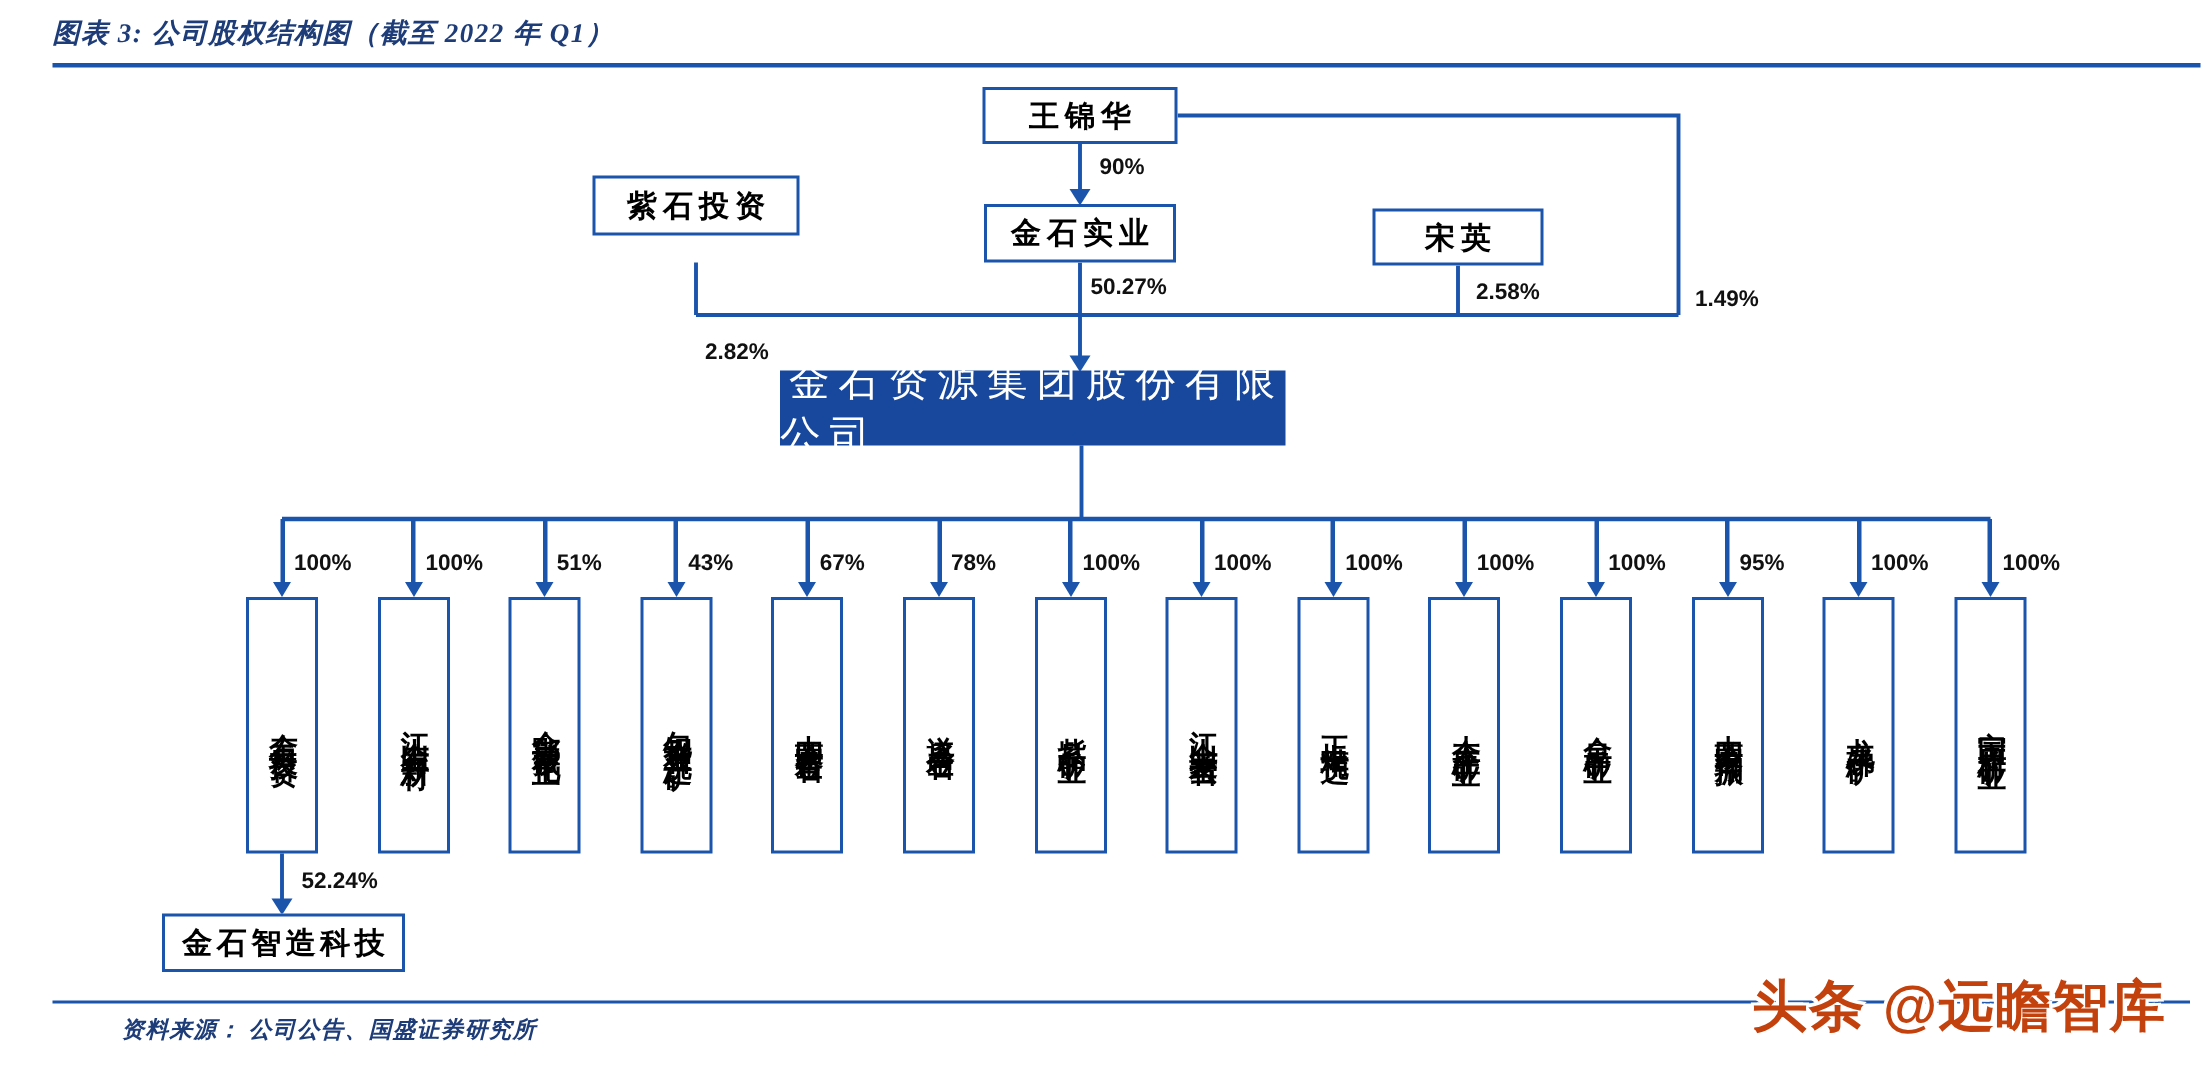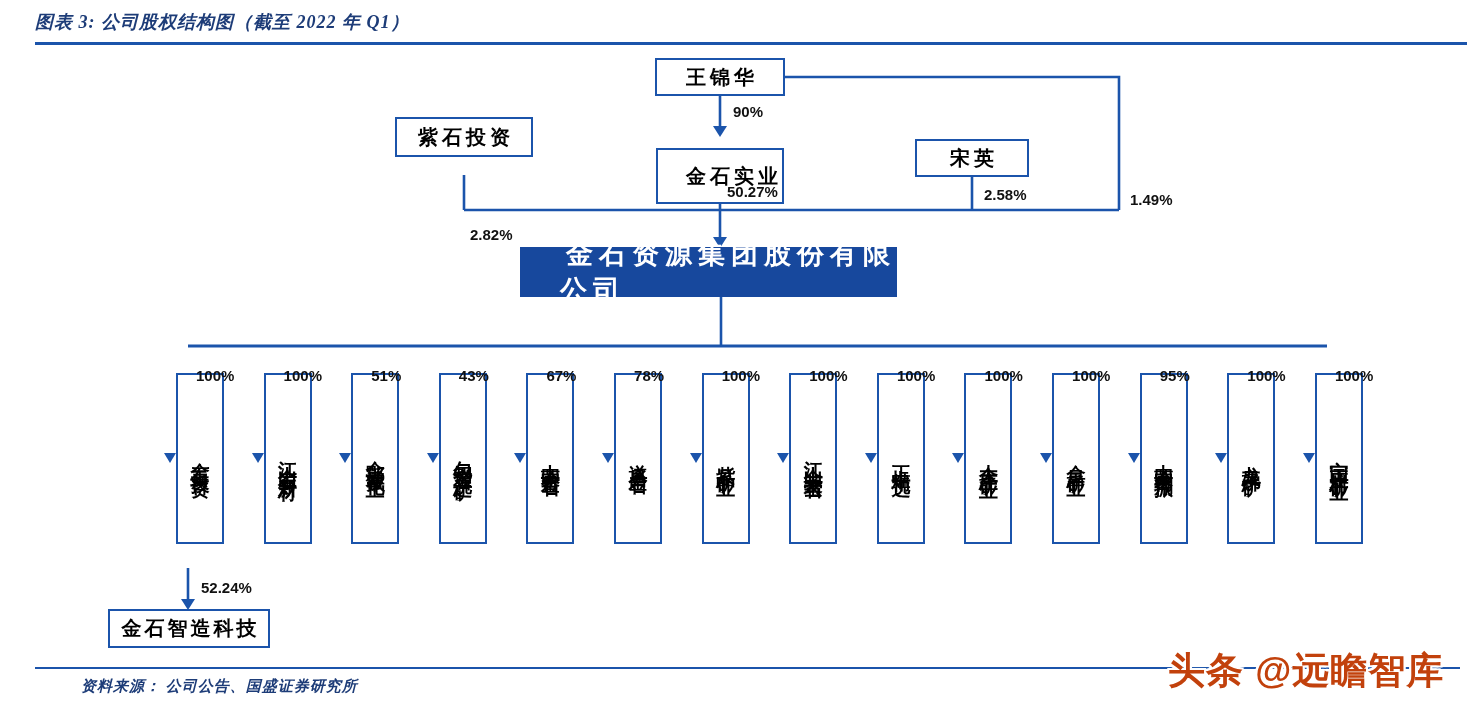--- a/index.html
+++ b/index.html
@@ -13,26 +13,26 @@
   #wm{position:absolute;left:1168px;top:646px;font-size:37px;font-weight:bold;color:#c2410c;
       letter-spacing:1px;z-index:4;white-space:nowrap;
       text-shadow:-2px -2px 0 #fff,2px -2px 0 #fff,-2px 2px 0 #fff,2px 2px 0 #fff,0 0 3px #fff;}
   svg.wires{position:absolute;left:0;top:0;z-index:0;}
   .box{position:absolute;border:2px solid #1b54ab;background:#fff;box-sizing:border-box;
        display:flex;align-items:center;justify-content:center;font-family:"Liberation Serif",serif;
        font-weight:bold;color:#000;z-index:2;}
   .box.small{font-size:20px;letter-spacing:4px;text-indent:4px;}
   #mainbox{position:absolute;left:520px;top:247px;width:337px;height:50px;background:#17489d;
        border:none;display:flex;align-items:center;justify-content:center;color:#fff;
-       font-family:"Liberation Serif",serif;font-weight:bold;font-size:27px;letter-spacing:6px;
-       text-indent:6px;z-index:2;padding-left:40px;}
+       font-family:"Liberation Serif",serif;font-weight:normal;font-size:27px;letter-spacing:6px;
+       text-indent:6px;z-index:2;}
   .plabel{position:absolute;font-weight:700;font-size:15px;color:#111;z-index:2;white-space:nowrap;}
   #cols{position:absolute;left:164px;top:346px;width:1187px;height:224px;display:flex;
         justify-content:space-between;z-index:1;}
-  .col{width:48px;display:flex;flex-direction:row;align-items:center;position:relative;}
+  .col{width:48px;display:flex;flex-direction:column;align-items:center;position:relative;}
   .drop{width:3px;height:43px;background:#1b54ab;}
   .ah{width:0;height:0;border-left:6.5px solid transparent;border-right:6.5px solid transparent;
       border-top:10px solid #1b54ab;margin-top:-1px;}
   .vbox{width:48px;height:171px;border:2px solid #1b54ab;box-sizing:border-box;background:#fff;
         display:flex;align-items:center;justify-content:center;writing-mode:vertical-rl;
         text-orientation:upright;font-family:"Liberation Serif",serif;font-weight:bold;
         font-size:19px;letter-spacing:4px;color:#000;}
   .cpct{position:absolute;top:21px;left:32px;font-weight:700;font-size:15px;color:#111;white-space:nowrap;}
 </style>
 </head>
@@ -63,21 +63,21 @@
   </svg>
 
   <div class="box small" style="left:655px;top:58px;width:130px;height:38px;text-align:right;">
     <span>王锦华</span>
   </div>
   <div class="plabel" style="left:733px;top:103px;">90%</div>
 
   <div class="box small" style="left:395px;top:117px;width:138px;height:40px;">
     <span>紫石投资</span>
   </div>
-  <div class="box small" style="left:656px;top:148px;width:128px;height:56px;justify-content:flex-end;">
+  <div class="box small" style="left:656px;top:136px;width:128px;height:39px;">
     <span>金石实业</span>
   </div>
   <div class="box small" style="left:915px;top:139px;width:114px;height:38px;justify-content:center;">
     <span>宋英</span>
   </div>
 
   <div class="plabel" style="left:470px;top:186px;margin-top:40px;">2.82%</div>
   <div class="plabel" style="left:727px;top:183px;">50.27%</div>
   <div class="plabel" style="left:984px;top:186px;">2.58%</div>
   <div class="plabel" style="left:1130px;top:191px;">1.49%</div>

